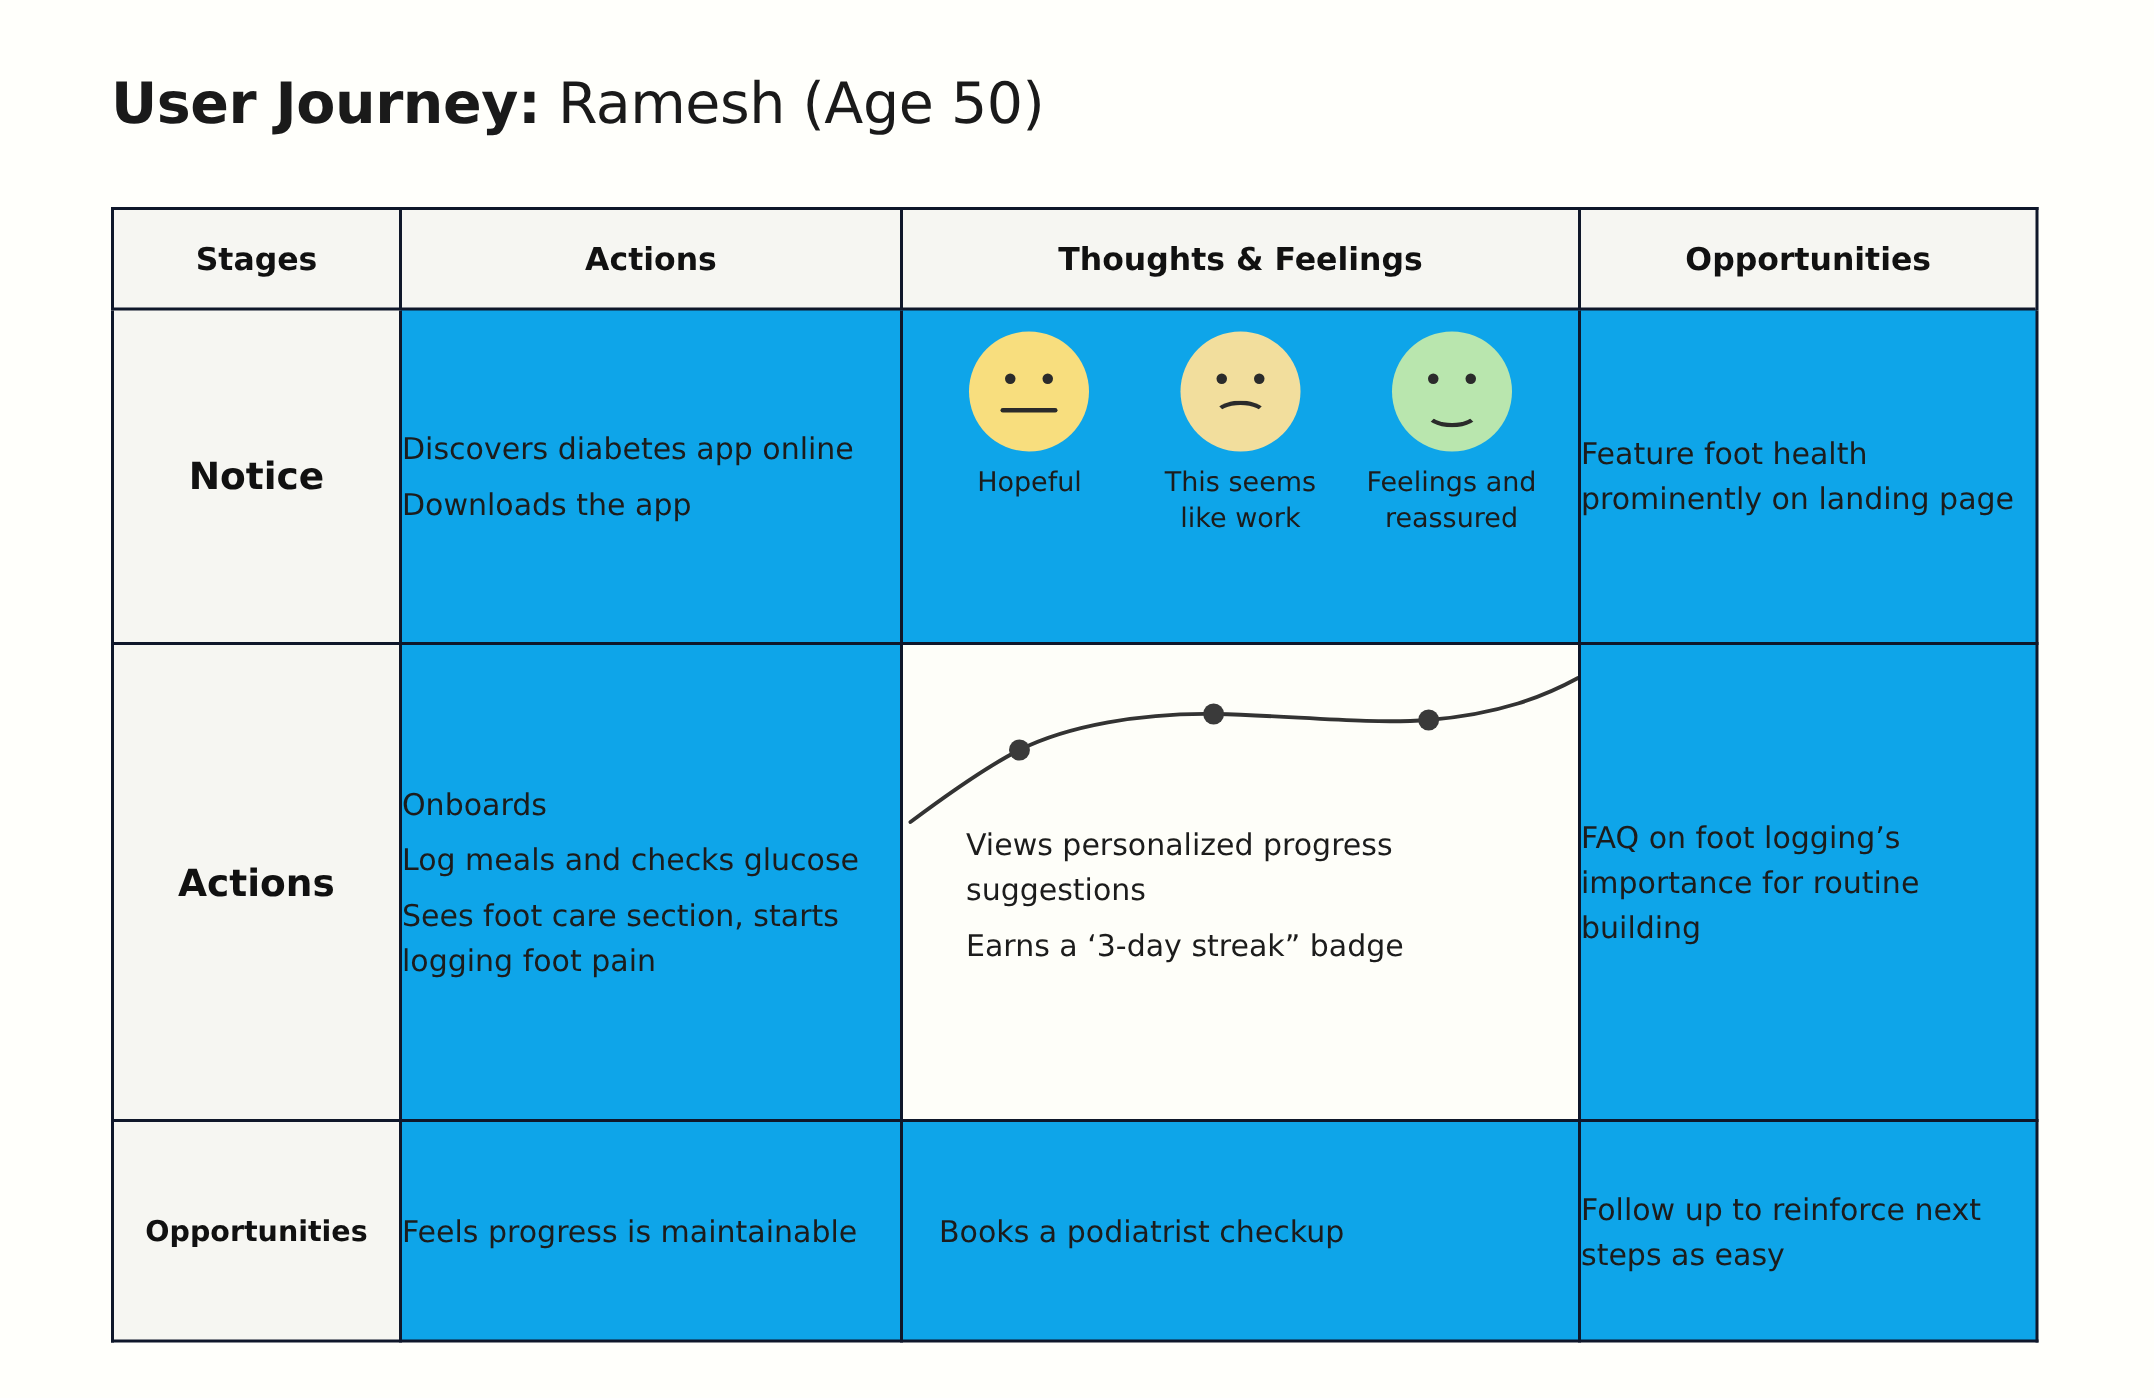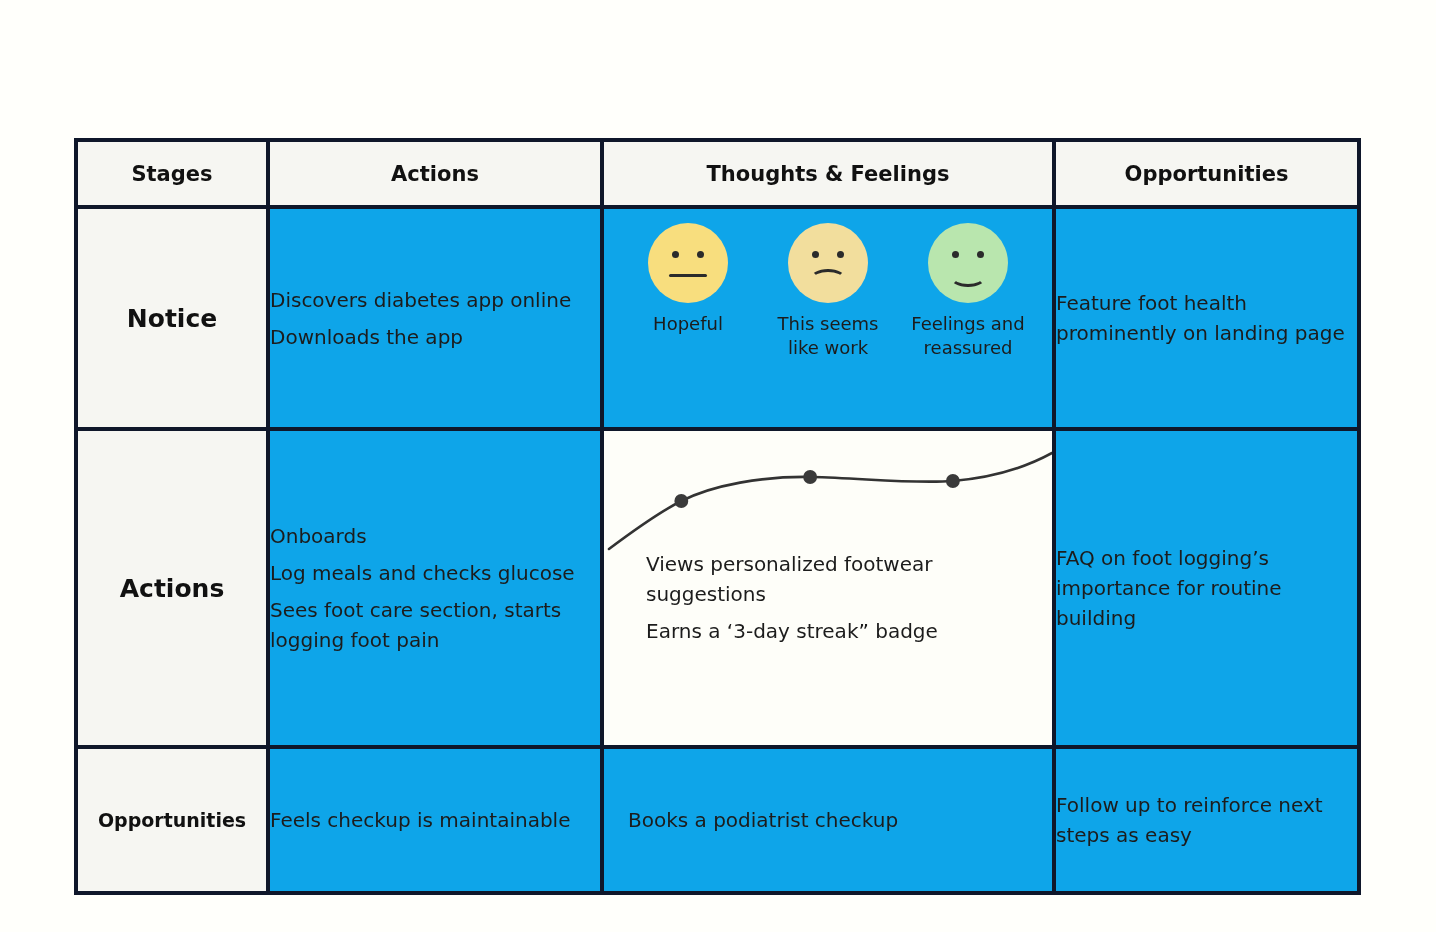--- a/index.html
+++ b/index.html
@@ -43,21 +43,21 @@
     border-collapse: collapse;
     table-layout: fixed;
   }
 
   .journey col.c-stage { width: 192px; }
   .journey col.c-act   { width: 334px; }
   .journey col.c-thf   { width: 452px; }
   .journey col.c-opp   { width: 305px; }
 
   .journey td, .journey th {
-    border: 4px solid #0f172a;
+    border: 2px solid #0f172a;
     vertical-align: middle;
     padding: 0;
   }
 
   
   .hdr-row th {
     height: 67px;
     background: #F6F6F2;
     font-size: 21px;
     font-weight: 700;
@@ -203,20 +203,23 @@
     padding: 18px 26px 18px 34px;
     vertical-align: middle;
   }
   .theme-cell .line { margin-bottom: 4px; }
 </style>
 </head>
 <body>
 
 <div class="page">
 
+  <h1 class="title">
+    <span class="strong">User Journey:</span><span class="light"> Ramesh (Age 50)</span>
+  </h1>
 
   <table class="journey">
     <colgroup>
       <col class="c-stage">
         <col class="c-act">
         <col class="c-thf">
         <col class="c-opp">
     </colgroup>
 
     <thead>
@@ -288,35 +291,35 @@
         <td class="curve-cell">
           <svg viewBox="0 0 452 125" preserveAspectRatio="none">
             <path d="M 5,118 C 40,92 62,78 78,70 C 110,54 160,45 210,46
                      C 260,47 310,53 352,50 C 400,46 430,34 452,22" fill="none" stroke="#333333" stroke-width="2.6" stroke-linecap="round"></path>
             <circle cx="78" cy="70" r="7" fill="#3a3a3a"></circle>
             <circle cx="208" cy="46" r="7" fill="#3a3a3a"></circle>
             <circle cx="352" cy="50" r="7" fill="#3a3a3a"></circle>
           </svg>
 
           <div class="curve-text">
-            <div class="line">Views personalized footwear suggestions</div>
+            <div class="line">Views personalized progress suggestions</div>
             <div class="line">Earns a ‘3-day streak” badge</div>
           </div>
         </td>
 
         <td class="body-cell">
           <div class="line">FAQ on foot logging’s importance for routine building</div>
         </td>
       </tr>
 
       <tr class="row-opps">
         <td class="stage-cell small">Opportunities</td>
 
         <td class="body-cell">
-          <div class="line">Feels checkup is maintainable</div>
+          <div class="line">Feels progress is maintainable</div>
         </td>
 
         <td class="body-cell center-pad">
           <div class="line">Books a podiatrist checkup</div>
         </td>
 
         <td class="body-cell">
           <div class="line">Follow up to reinforce next steps as easy</div>
         </td>
       </tr>

